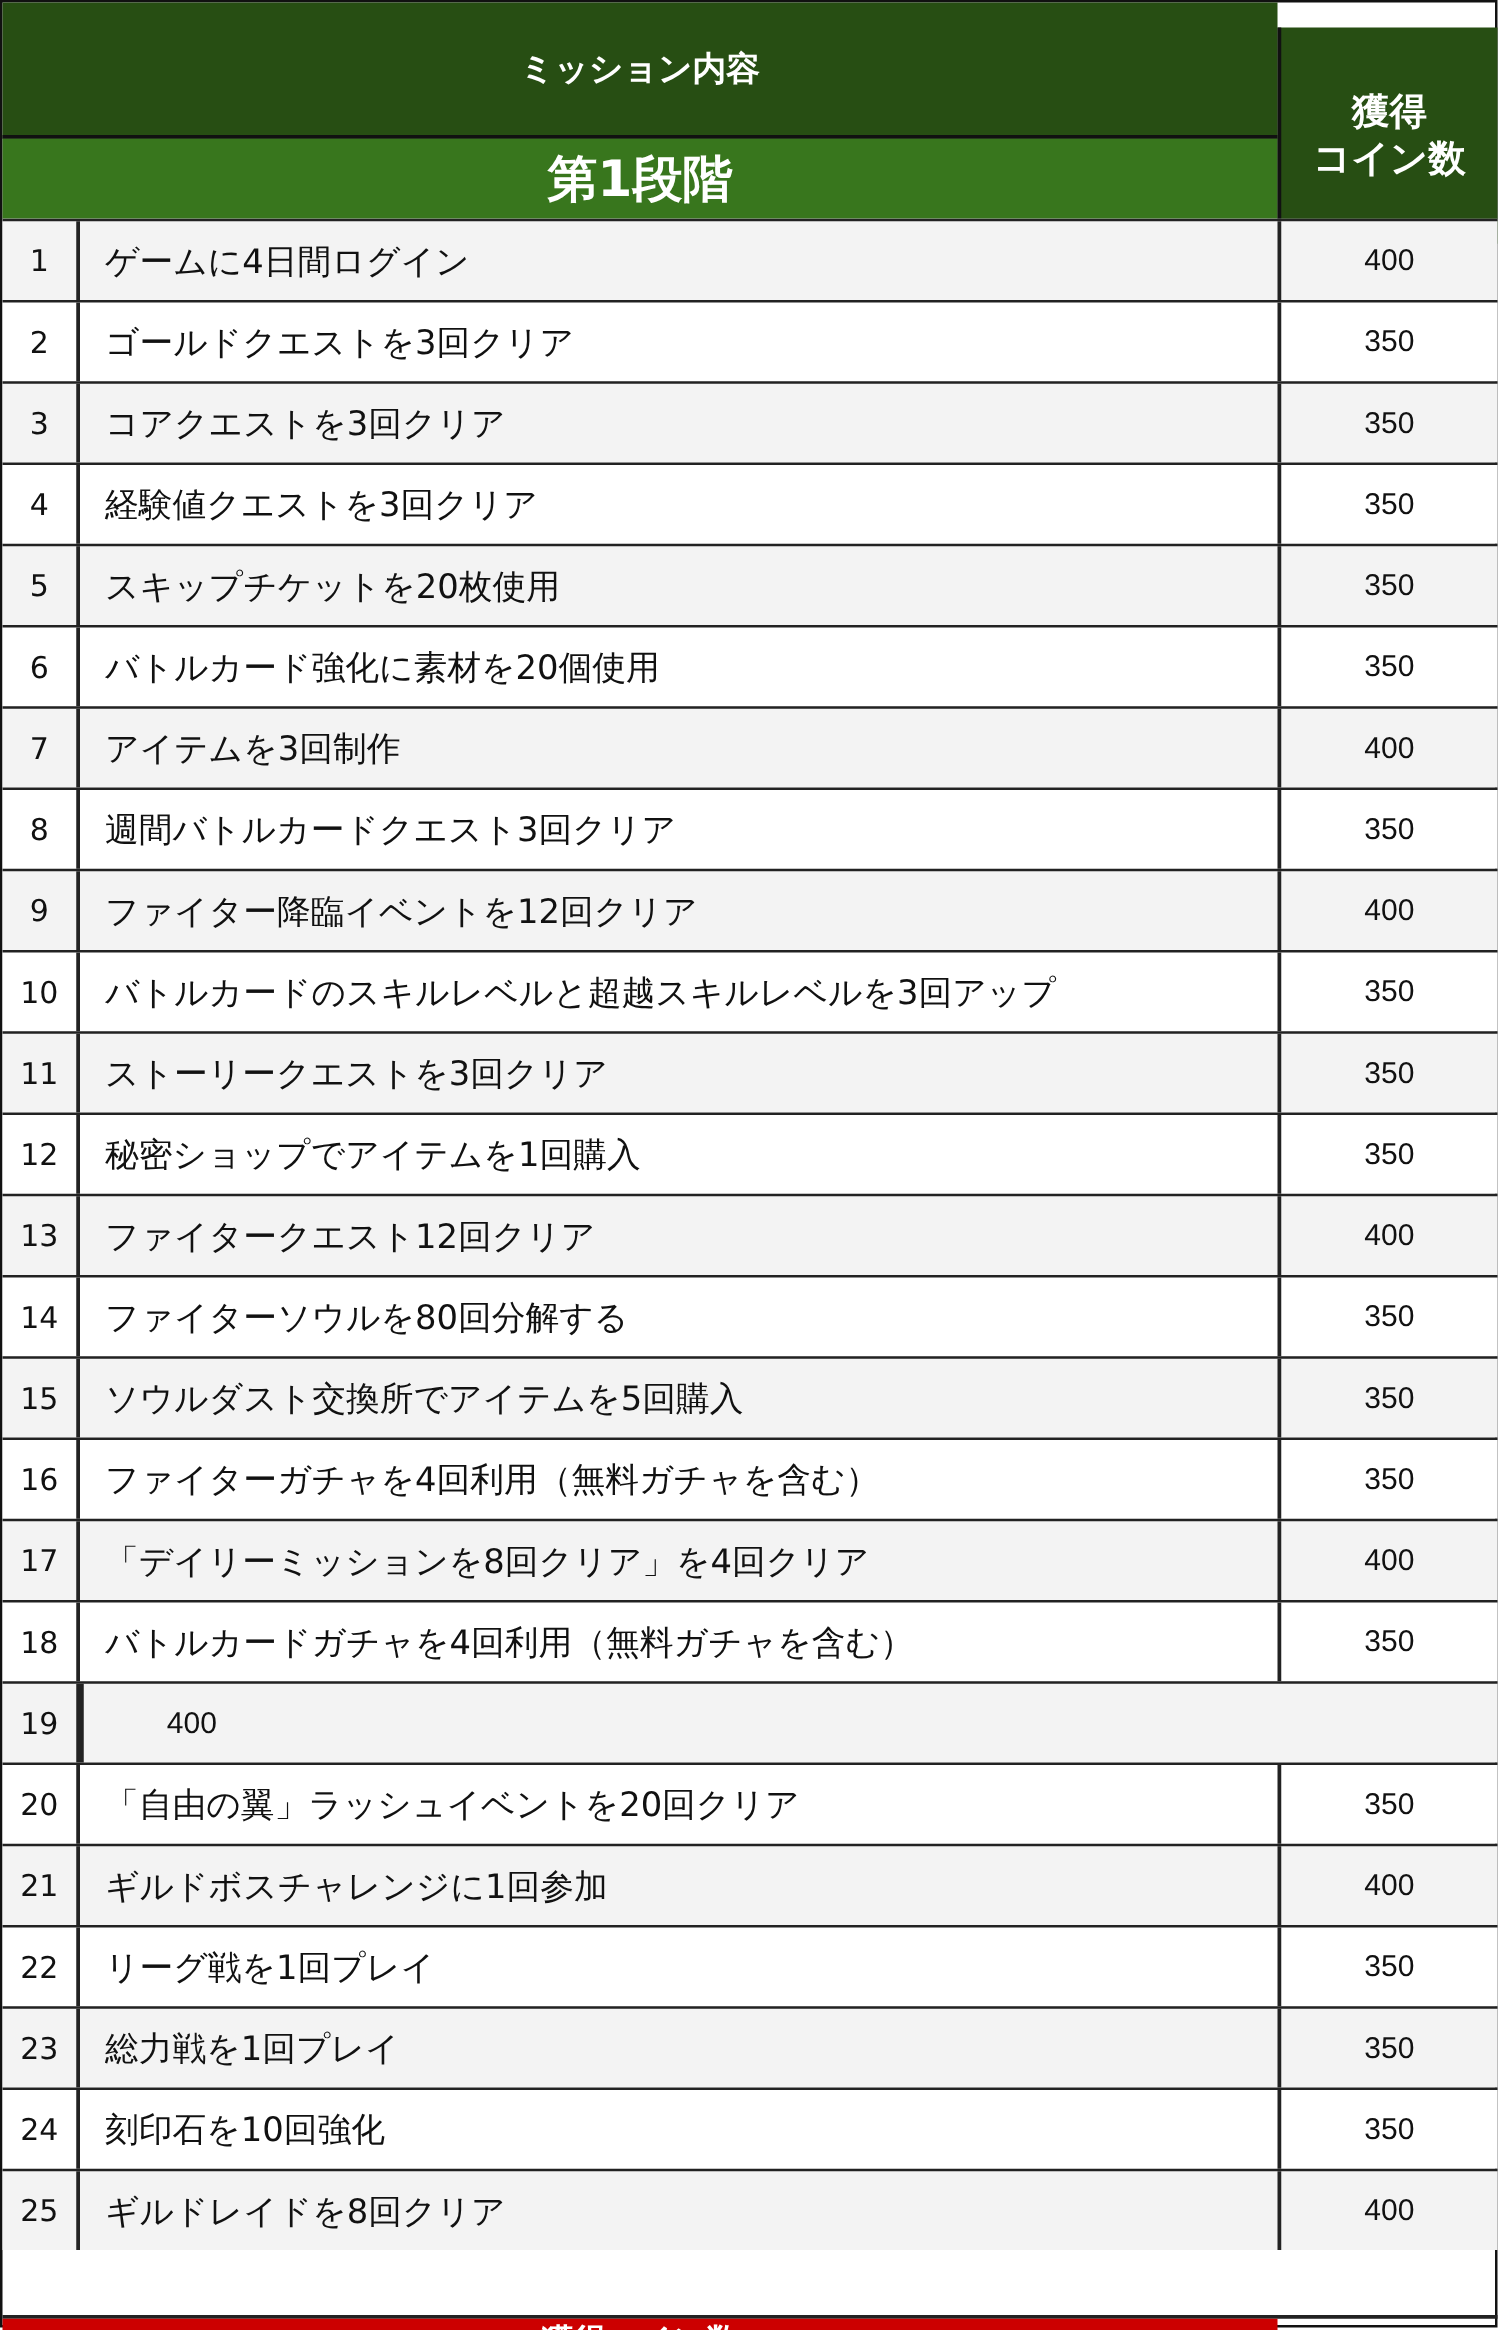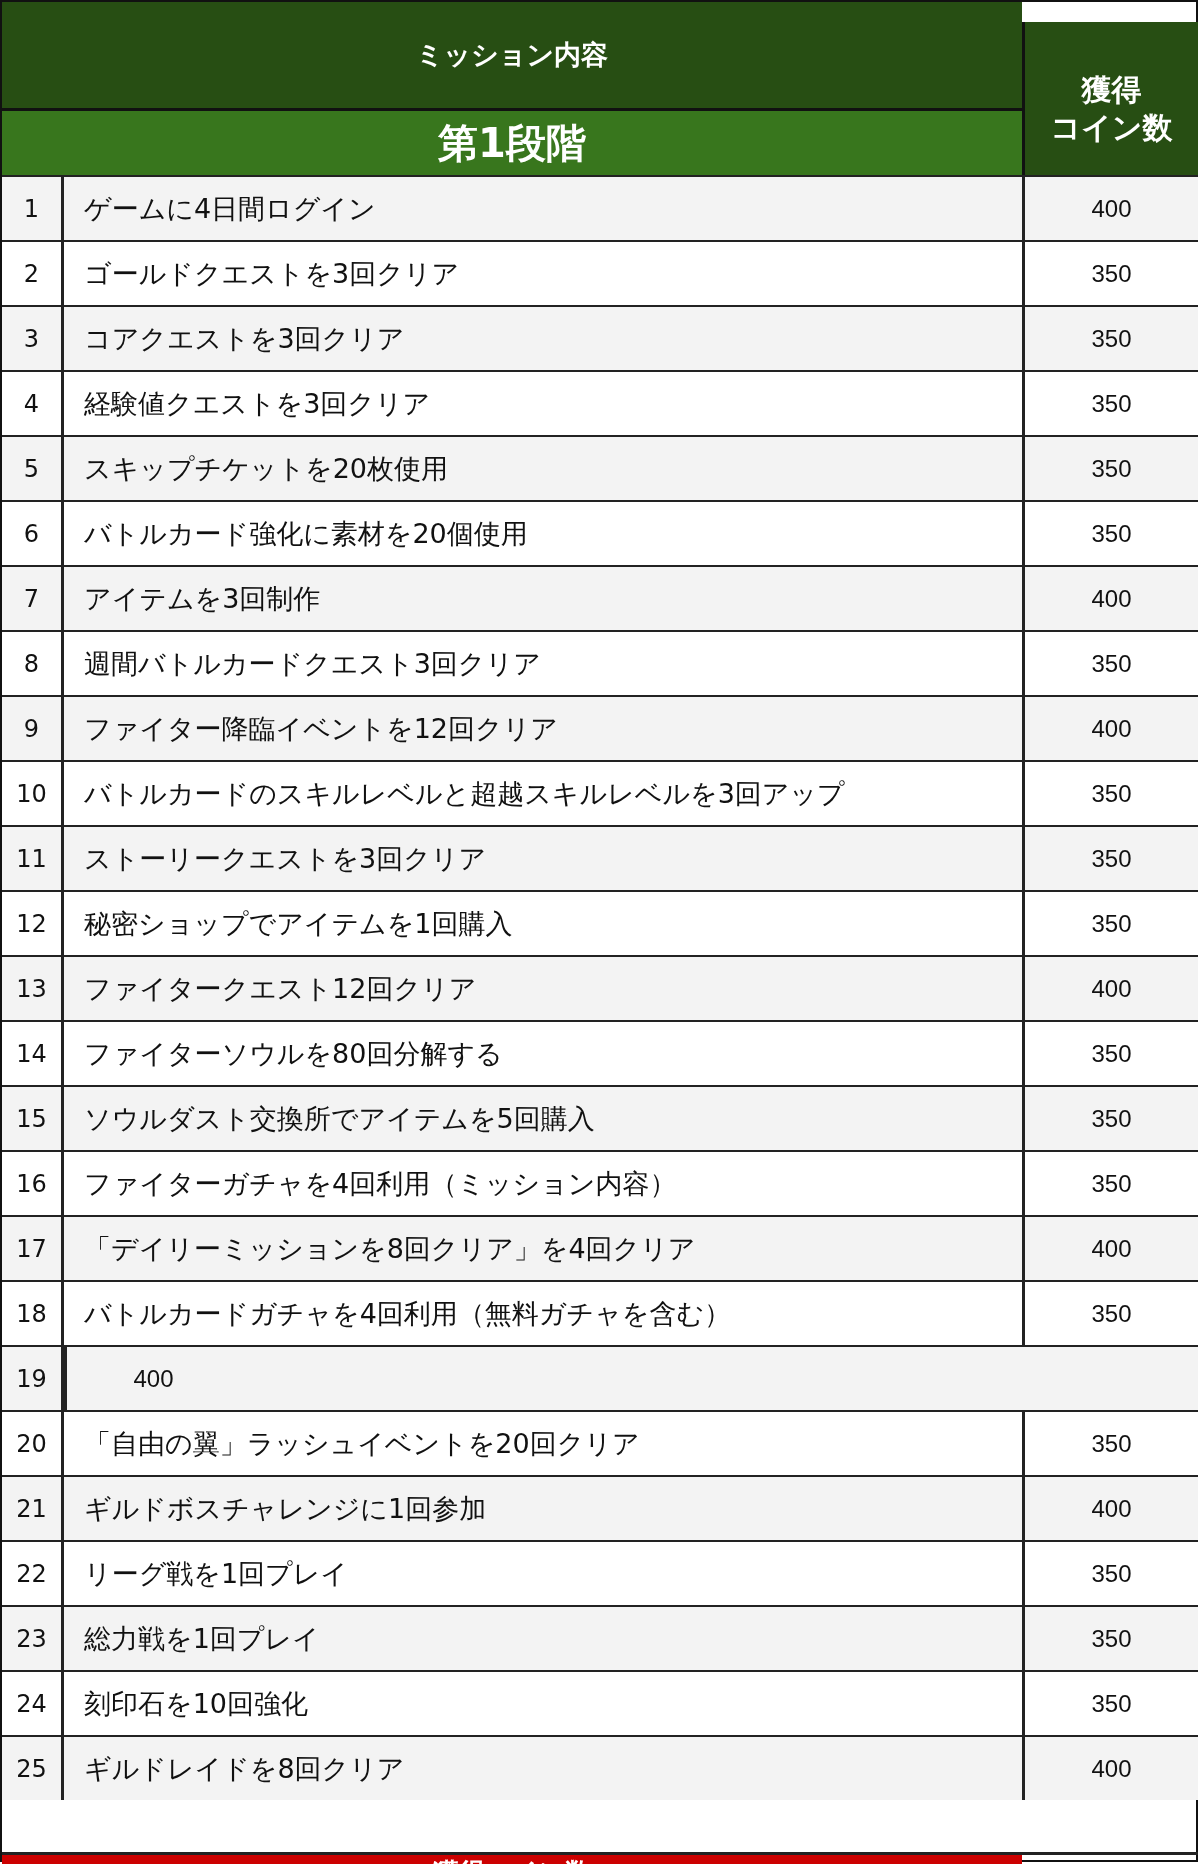--- a/index.html
+++ b/index.html
@@ -150,21 +150,21 @@
         <div class="c-mission">ファイターソウルを80回分解する</div>
         <div class="c-coin">350</div>
       </div>
       <div class="row odd">
         <div class="c-num">15</div>
         <div class="c-mission">ソウルダスト交換所でアイテムを5回購入</div>
         <div class="c-coin">350</div>
       </div>
       <div class="row even">
         <div class="c-num">16</div>
-        <div class="c-mission">ファイターガチャを4回利用（ミッション内容）</div>
+        <div class="c-mission">ファイターガチャを4回利用（無料ガチャを含む）</div>
         <div class="c-coin">350</div>
       </div>
       <div class="row odd">
         <div class="c-num">17</div>
         <div class="c-mission">「デイリーミッションを8回クリア」を4回クリア</div>
         <div class="c-coin">400</div>
       </div>
       <div class="row even">
         <div class="c-num">18</div>
         <div class="c-mission">バトルカードガチャを4回利用（無料ガチャを含む）</div>

